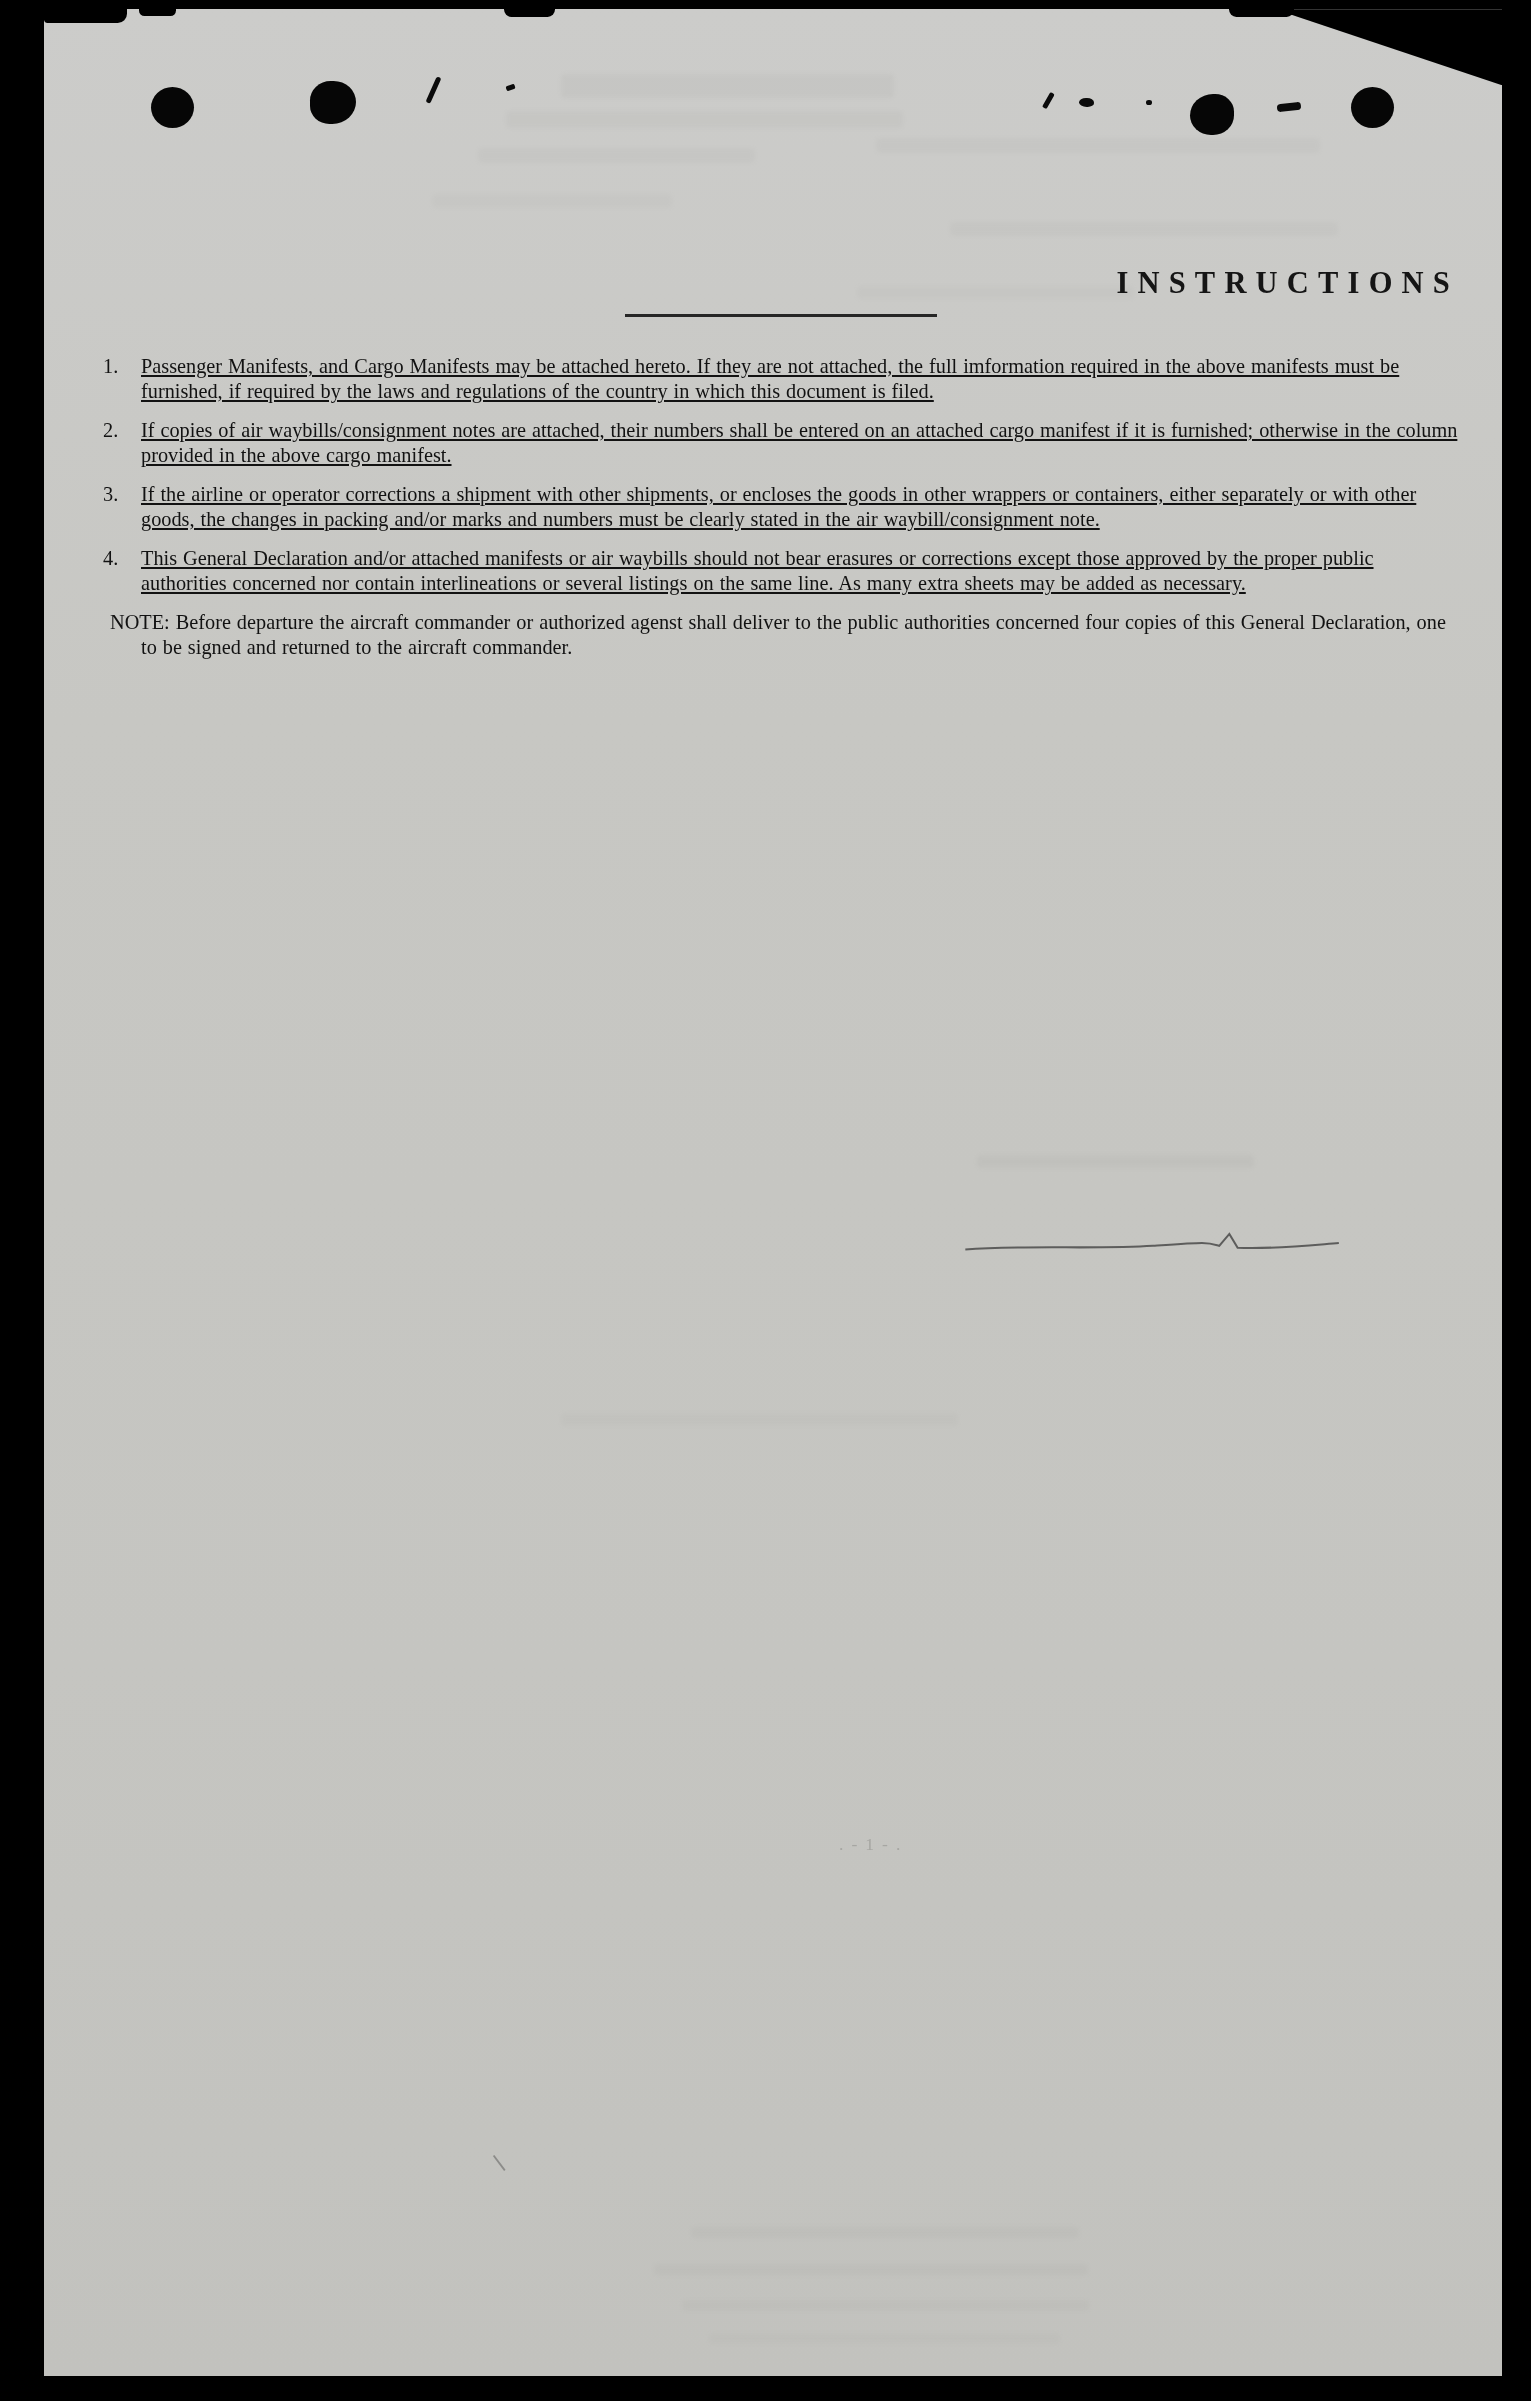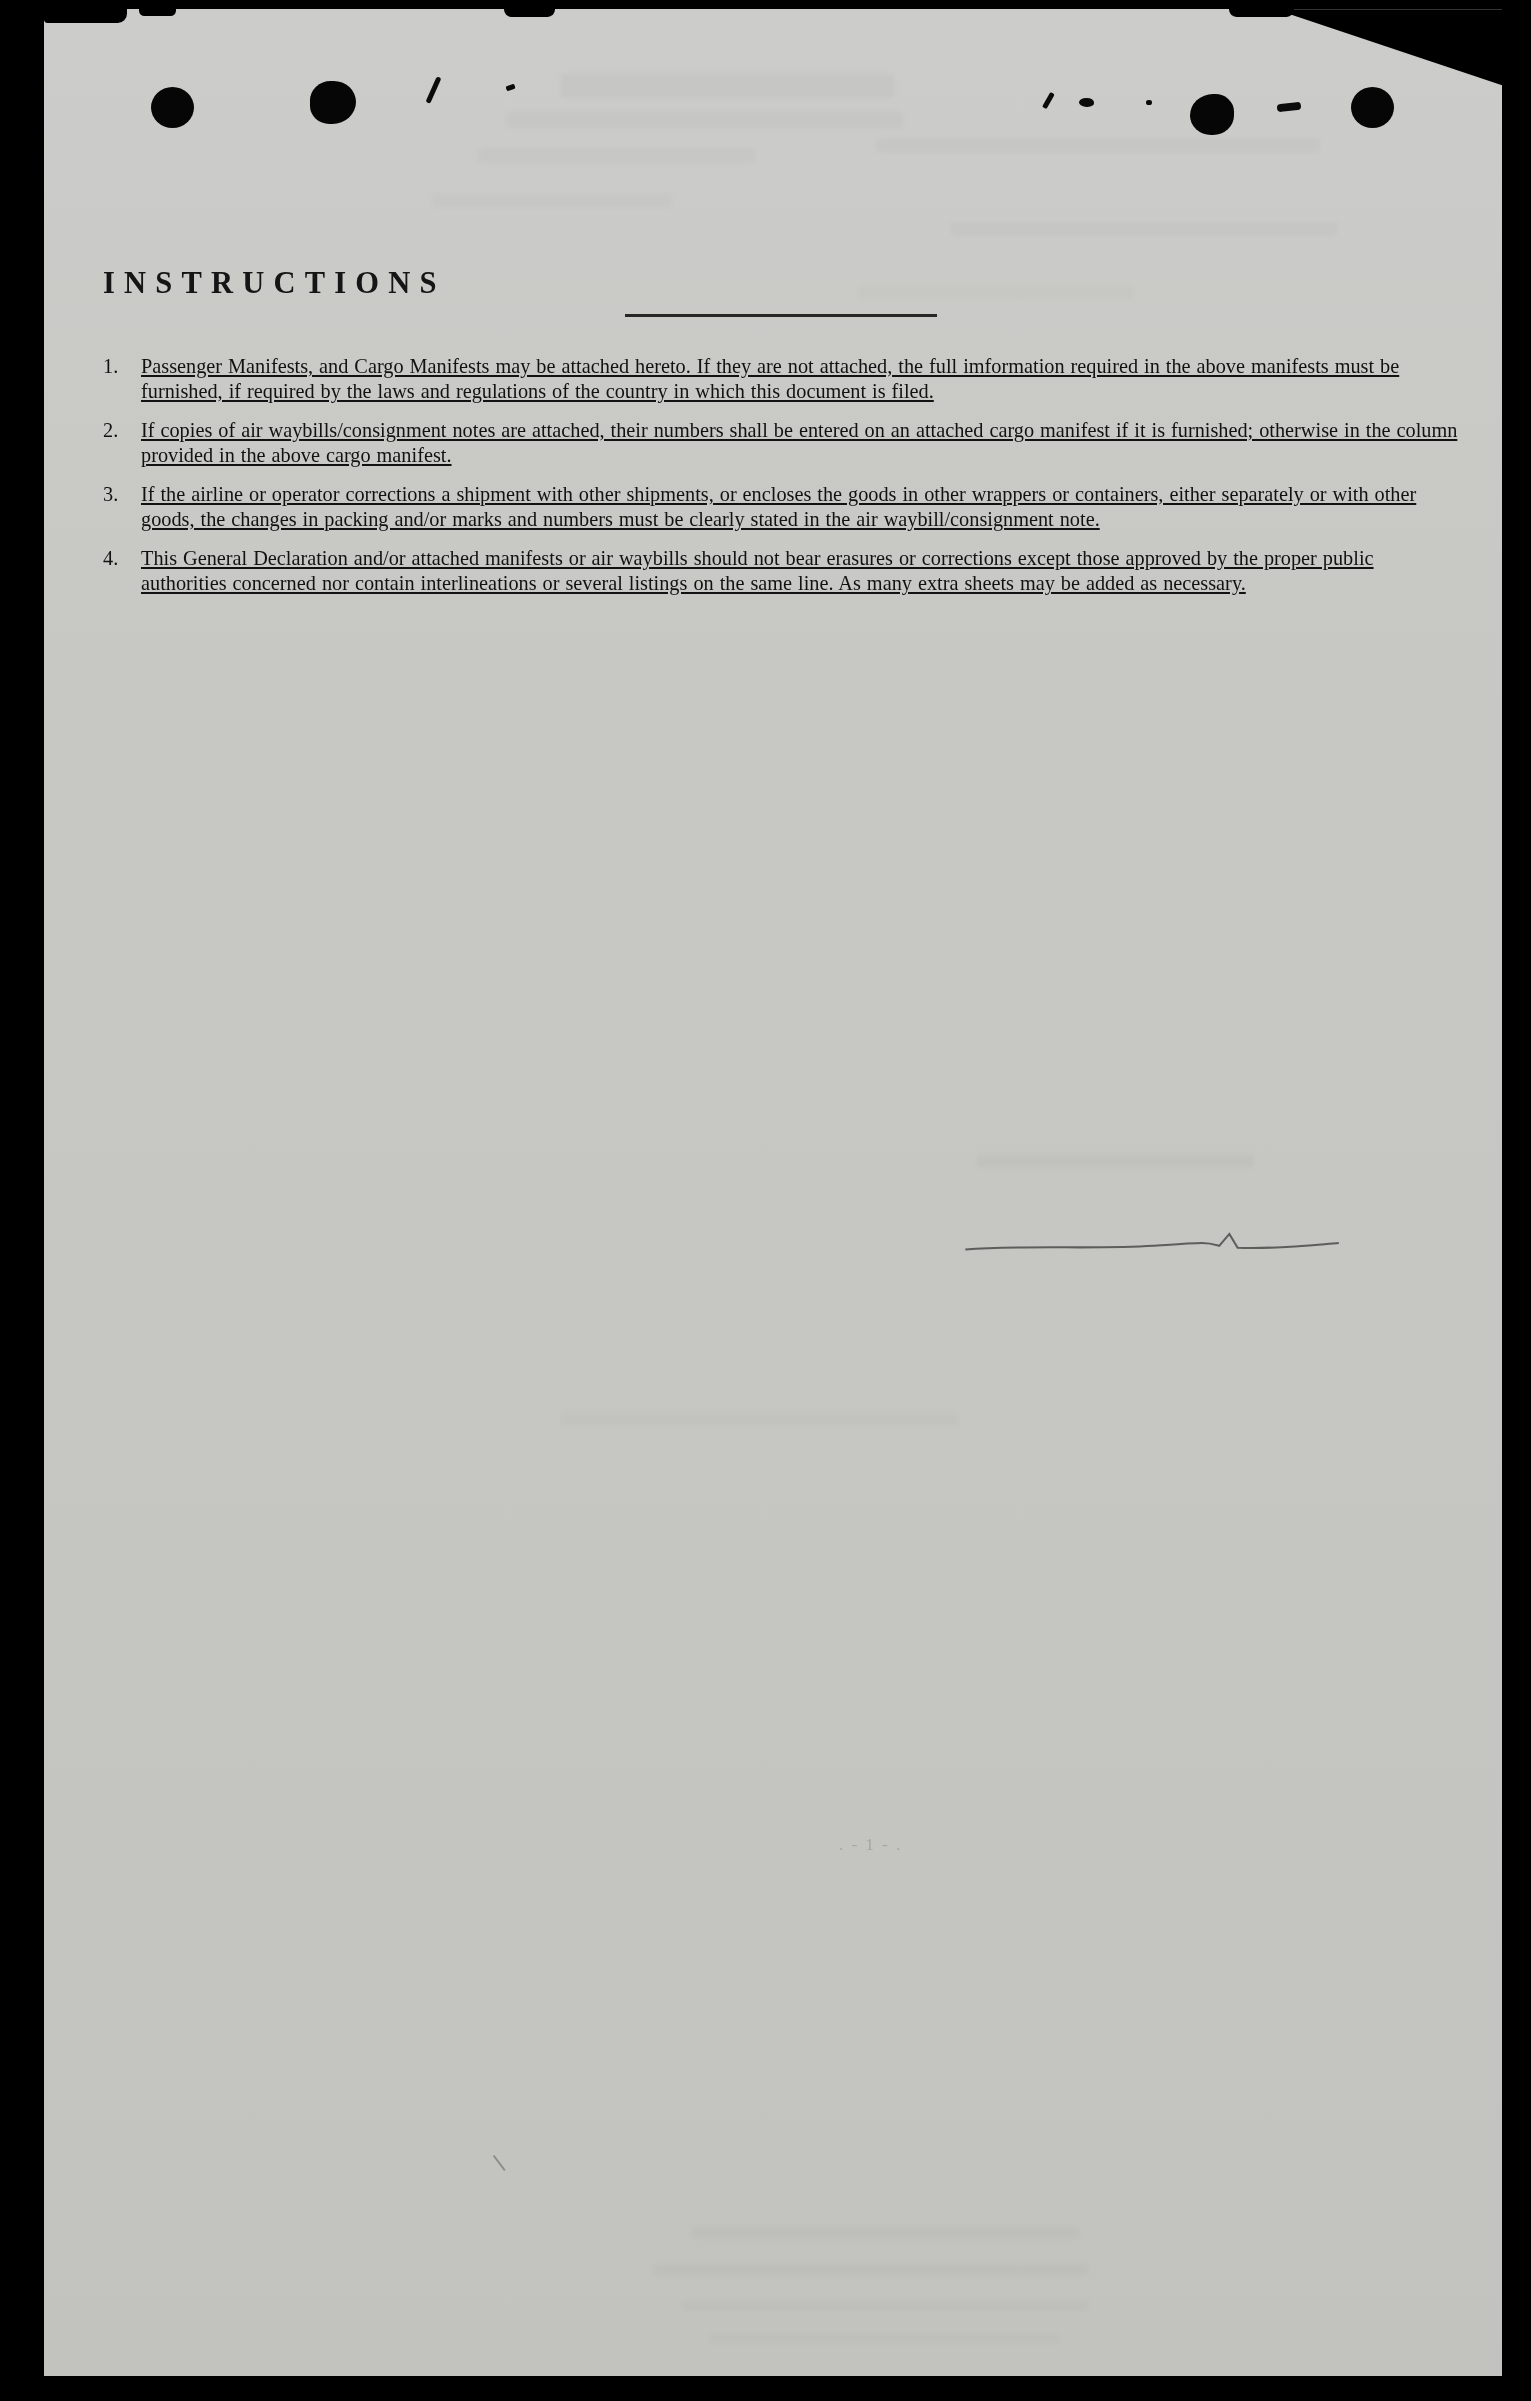--- a/index.html
+++ b/index.html
@@ -25,21 +25,21 @@
     width:1356px;
     color:#121212;
     font-size:20.3px;
     line-height:25px;
     word-spacing:0.9px;
   }
 
   .doc-title {
     margin:0;
     padding-top:257px;
-    text-align:left;
+    text-align:right;
     font-size:30.5px;
     line-height:35px;
     font-weight:bold;
     letter-spacing:9.2px;
     color:#151515;
   }
   .title-rule {
     width:312px;
     height:2.8px;
     background:#262626;
@@ -128,20 +128,21 @@
         <div class="item">
           <div class="item-num">3.</div>
           <div class="item-text">If the airline or operator corrections a shipment with other shipments, or encloses the goods in other wrappers or containers, either separately or with other goods, the changes in packing and/or marks and numbers must be clearly stated in the air  waybill/consignment note.</div>
         </div>
 
         <div class="item">
           <div class="item-num">4.</div>
           <div class="item-text">This General Declaration and/or attached manifests or air waybills should not bear erasures or corrections except those approved by the proper public authorities concerned nor contain interlineations or several listings on the same line.  As many extra sheets may be added as necessary.</div>
         </div>
 
+        <p class="note-para1"><span>NOTE:</span> <span>Before departure the aircraft commander or authorized agenst shall deliver to the public authorities concerned four copies of this General Declaration, one to be signed and returned to the aircraft commander.</span></p>
 
 
       </div>
     </div>
 
     <svg style="position:absolute;left:915px;top:1212px;" width="388" height="46" viewBox="0 0 420 50">
       <path d="M6 31 C 70 26, 150 31, 210 27 S 268 23, 282 27 l 11 -13 9 15 c 32 2, 72 -2, 110 -5" stroke="#3a3a3a" stroke-width="2.2" fill="none" opacity="0.75"></path>
     </svg>
 
     <svg style="position:absolute;left:444px;top:2139px;" width="28" height="28" viewBox="0 0 30 30">

